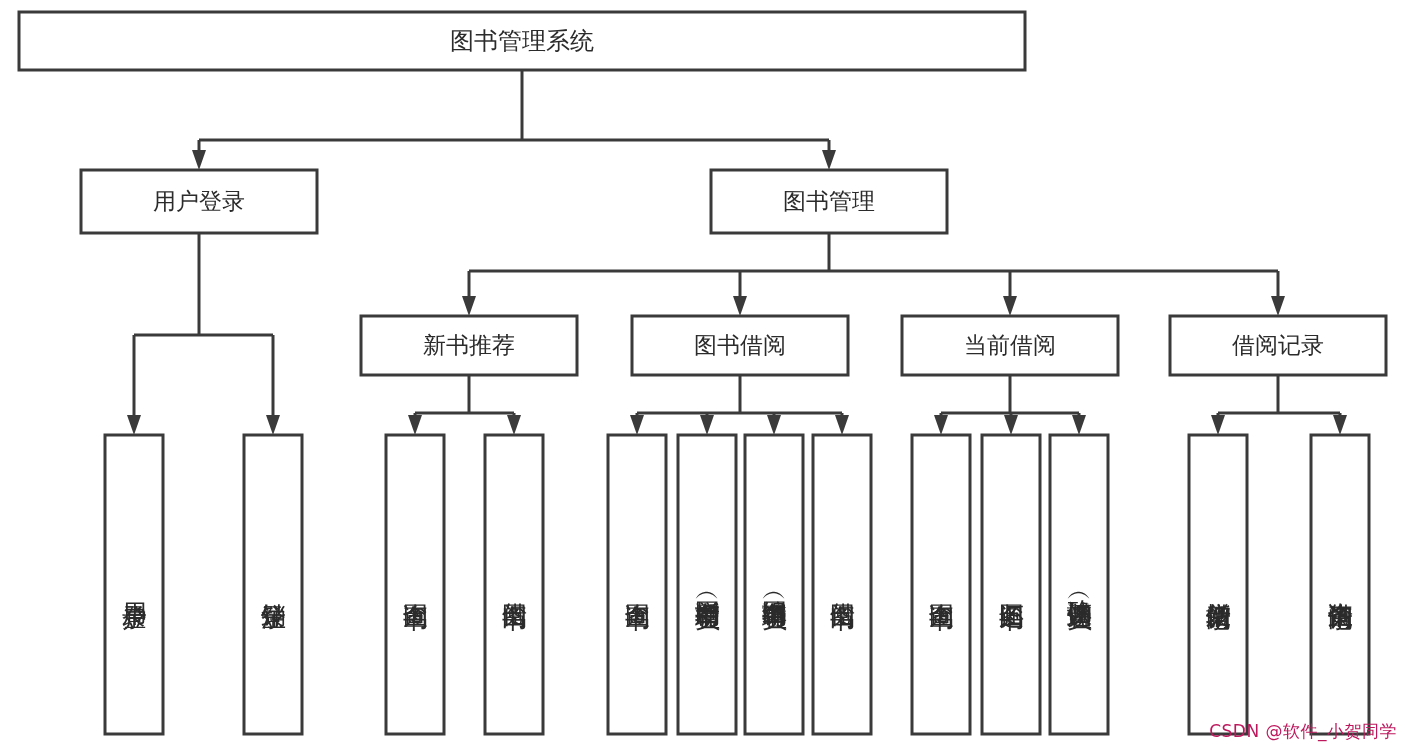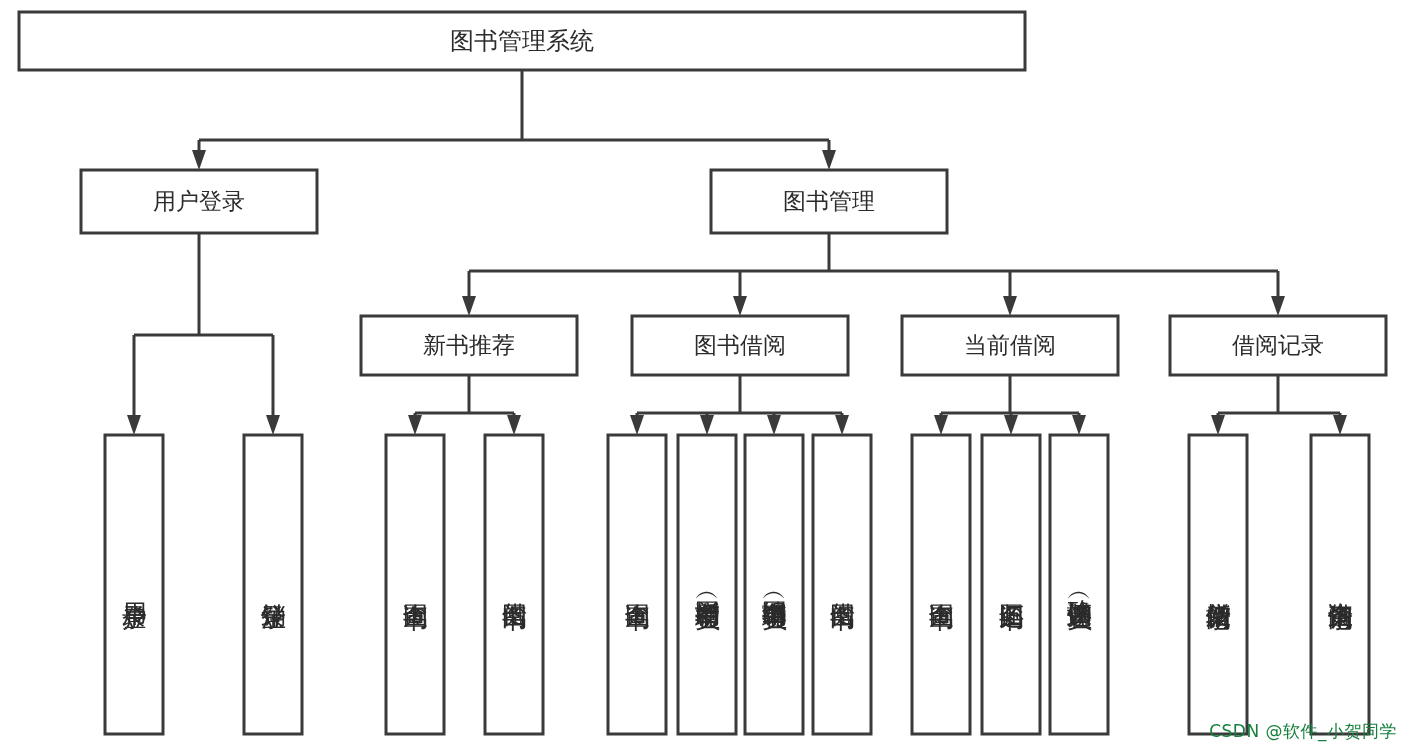--- a/index.html
+++ b/index.html
@@ -70,21 +70,21 @@
     white-space: nowrap;
     text-align: center;
     pointer-events: none;
   }
   .watermark {
     position: absolute;
     right: 8px;
     bottom: 4px;
     font-family: "DejaVu Sans", "Liberation Sans", sans-serif;
     font-size: 17px;
-    color: #15803d;
+    color: #be185d;
     white-space: nowrap;
     letter-spacing: 0.5px;
     text-align: center;
   }
 </style>
 </head>
 <body>
 
 <div id="diagram-root">
 

